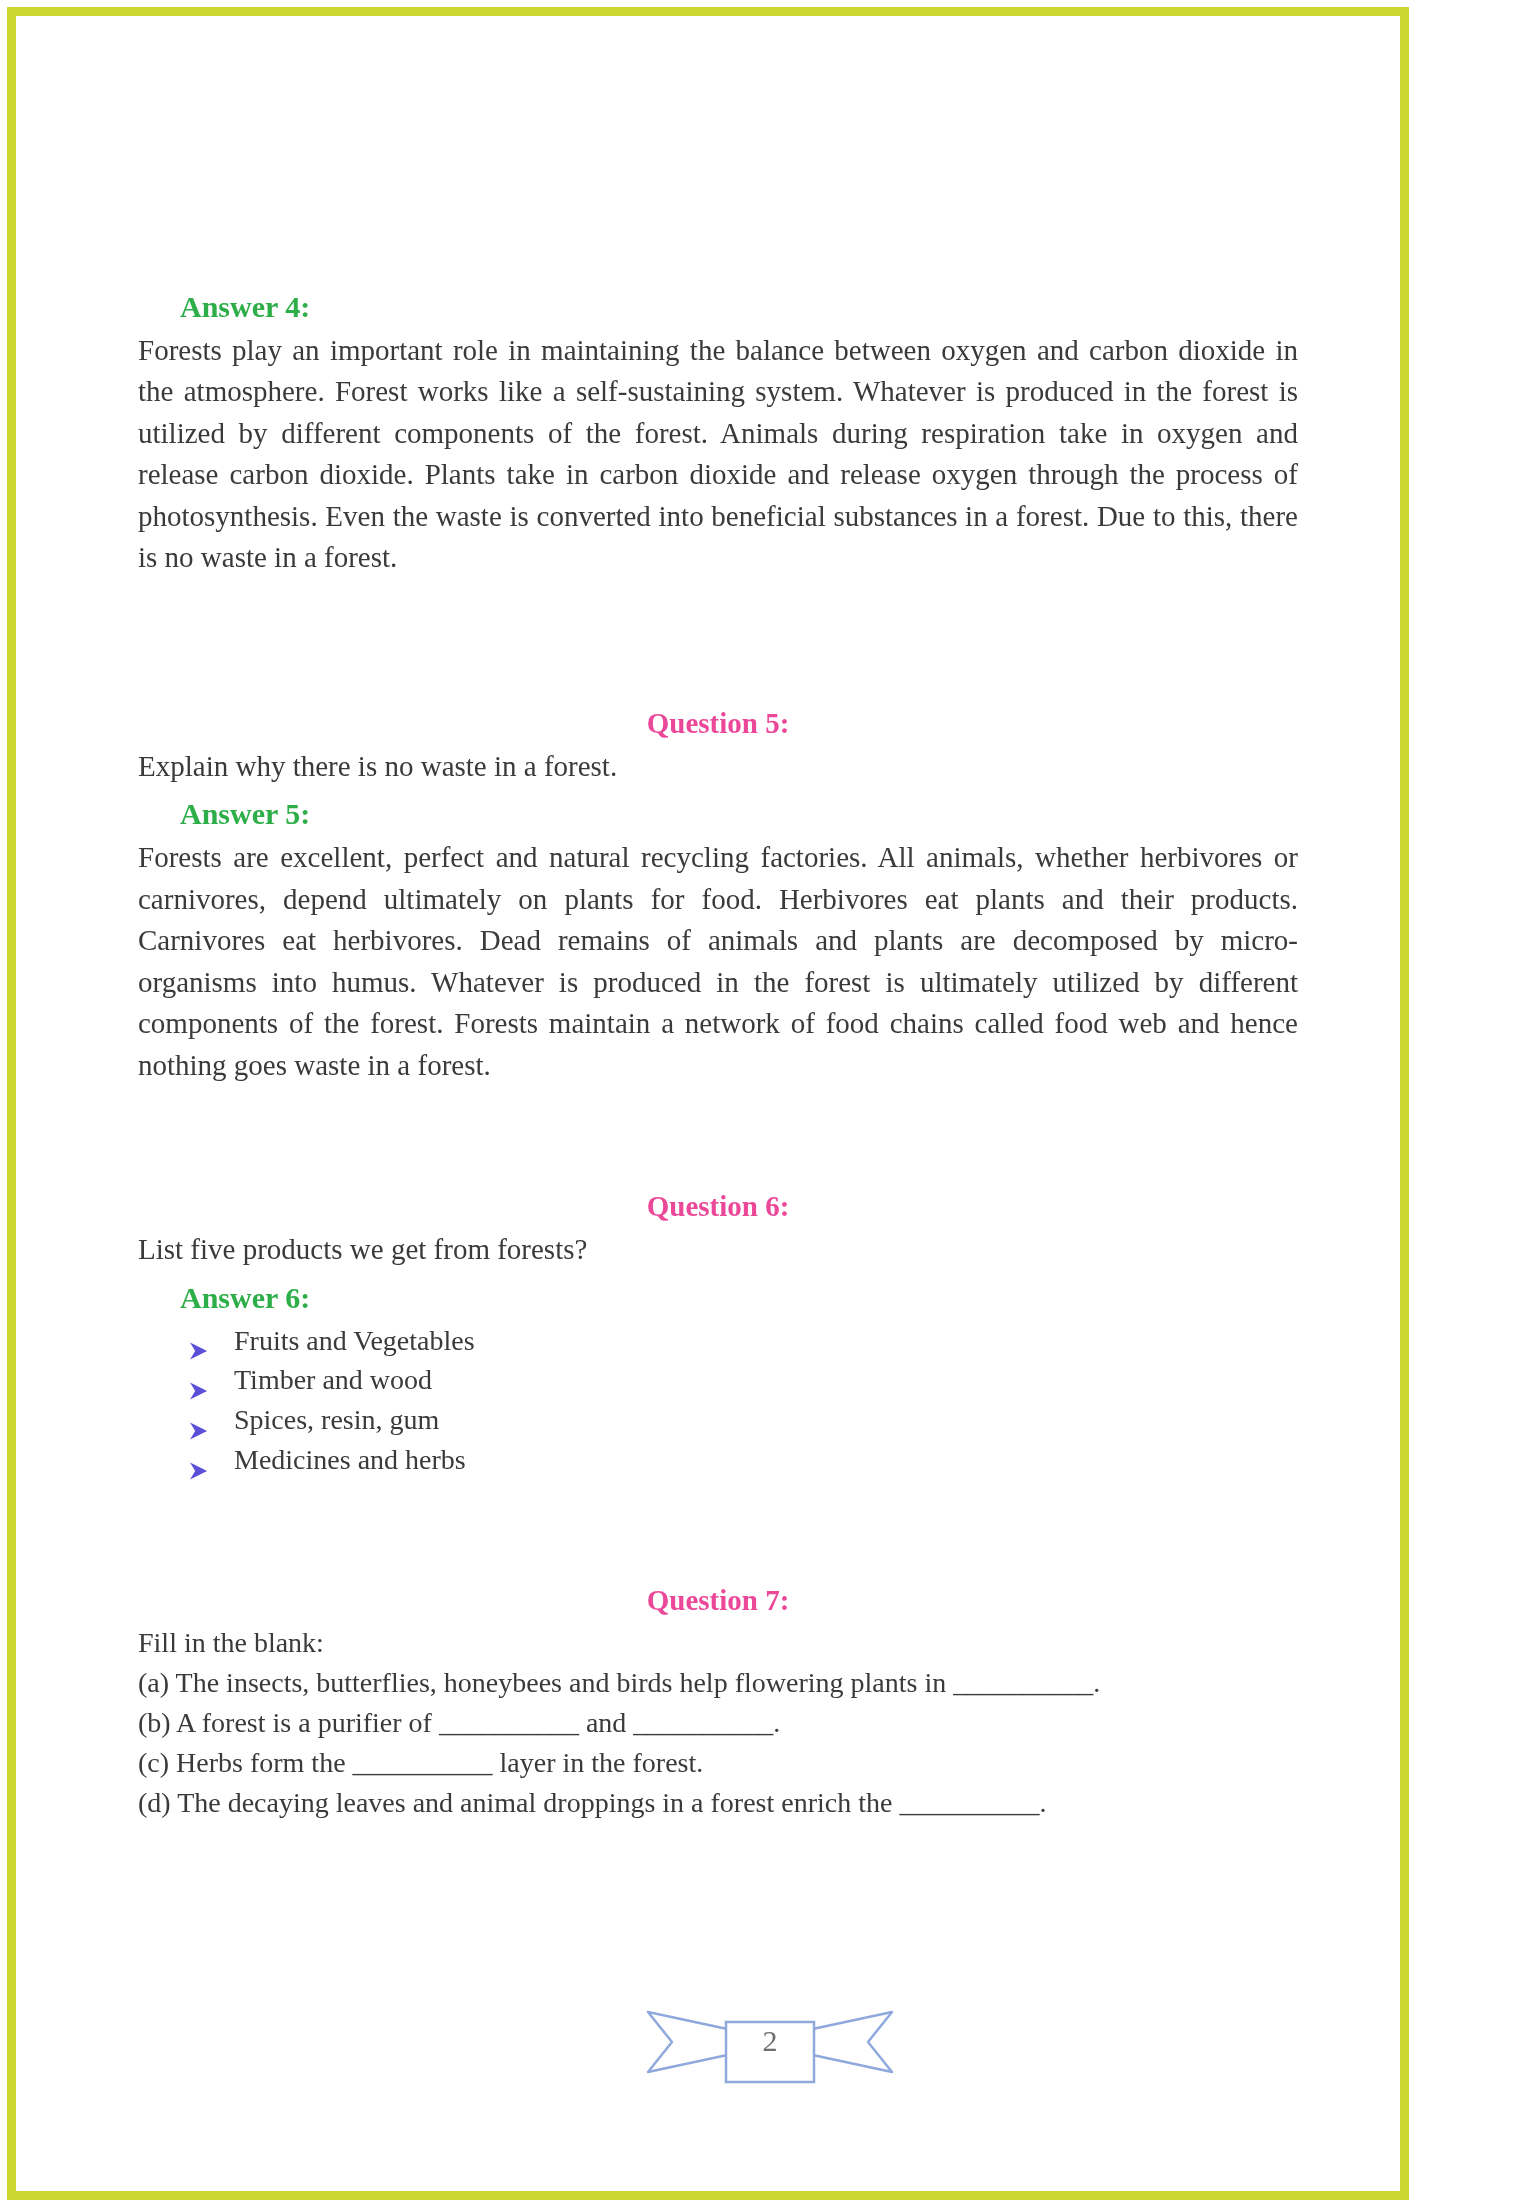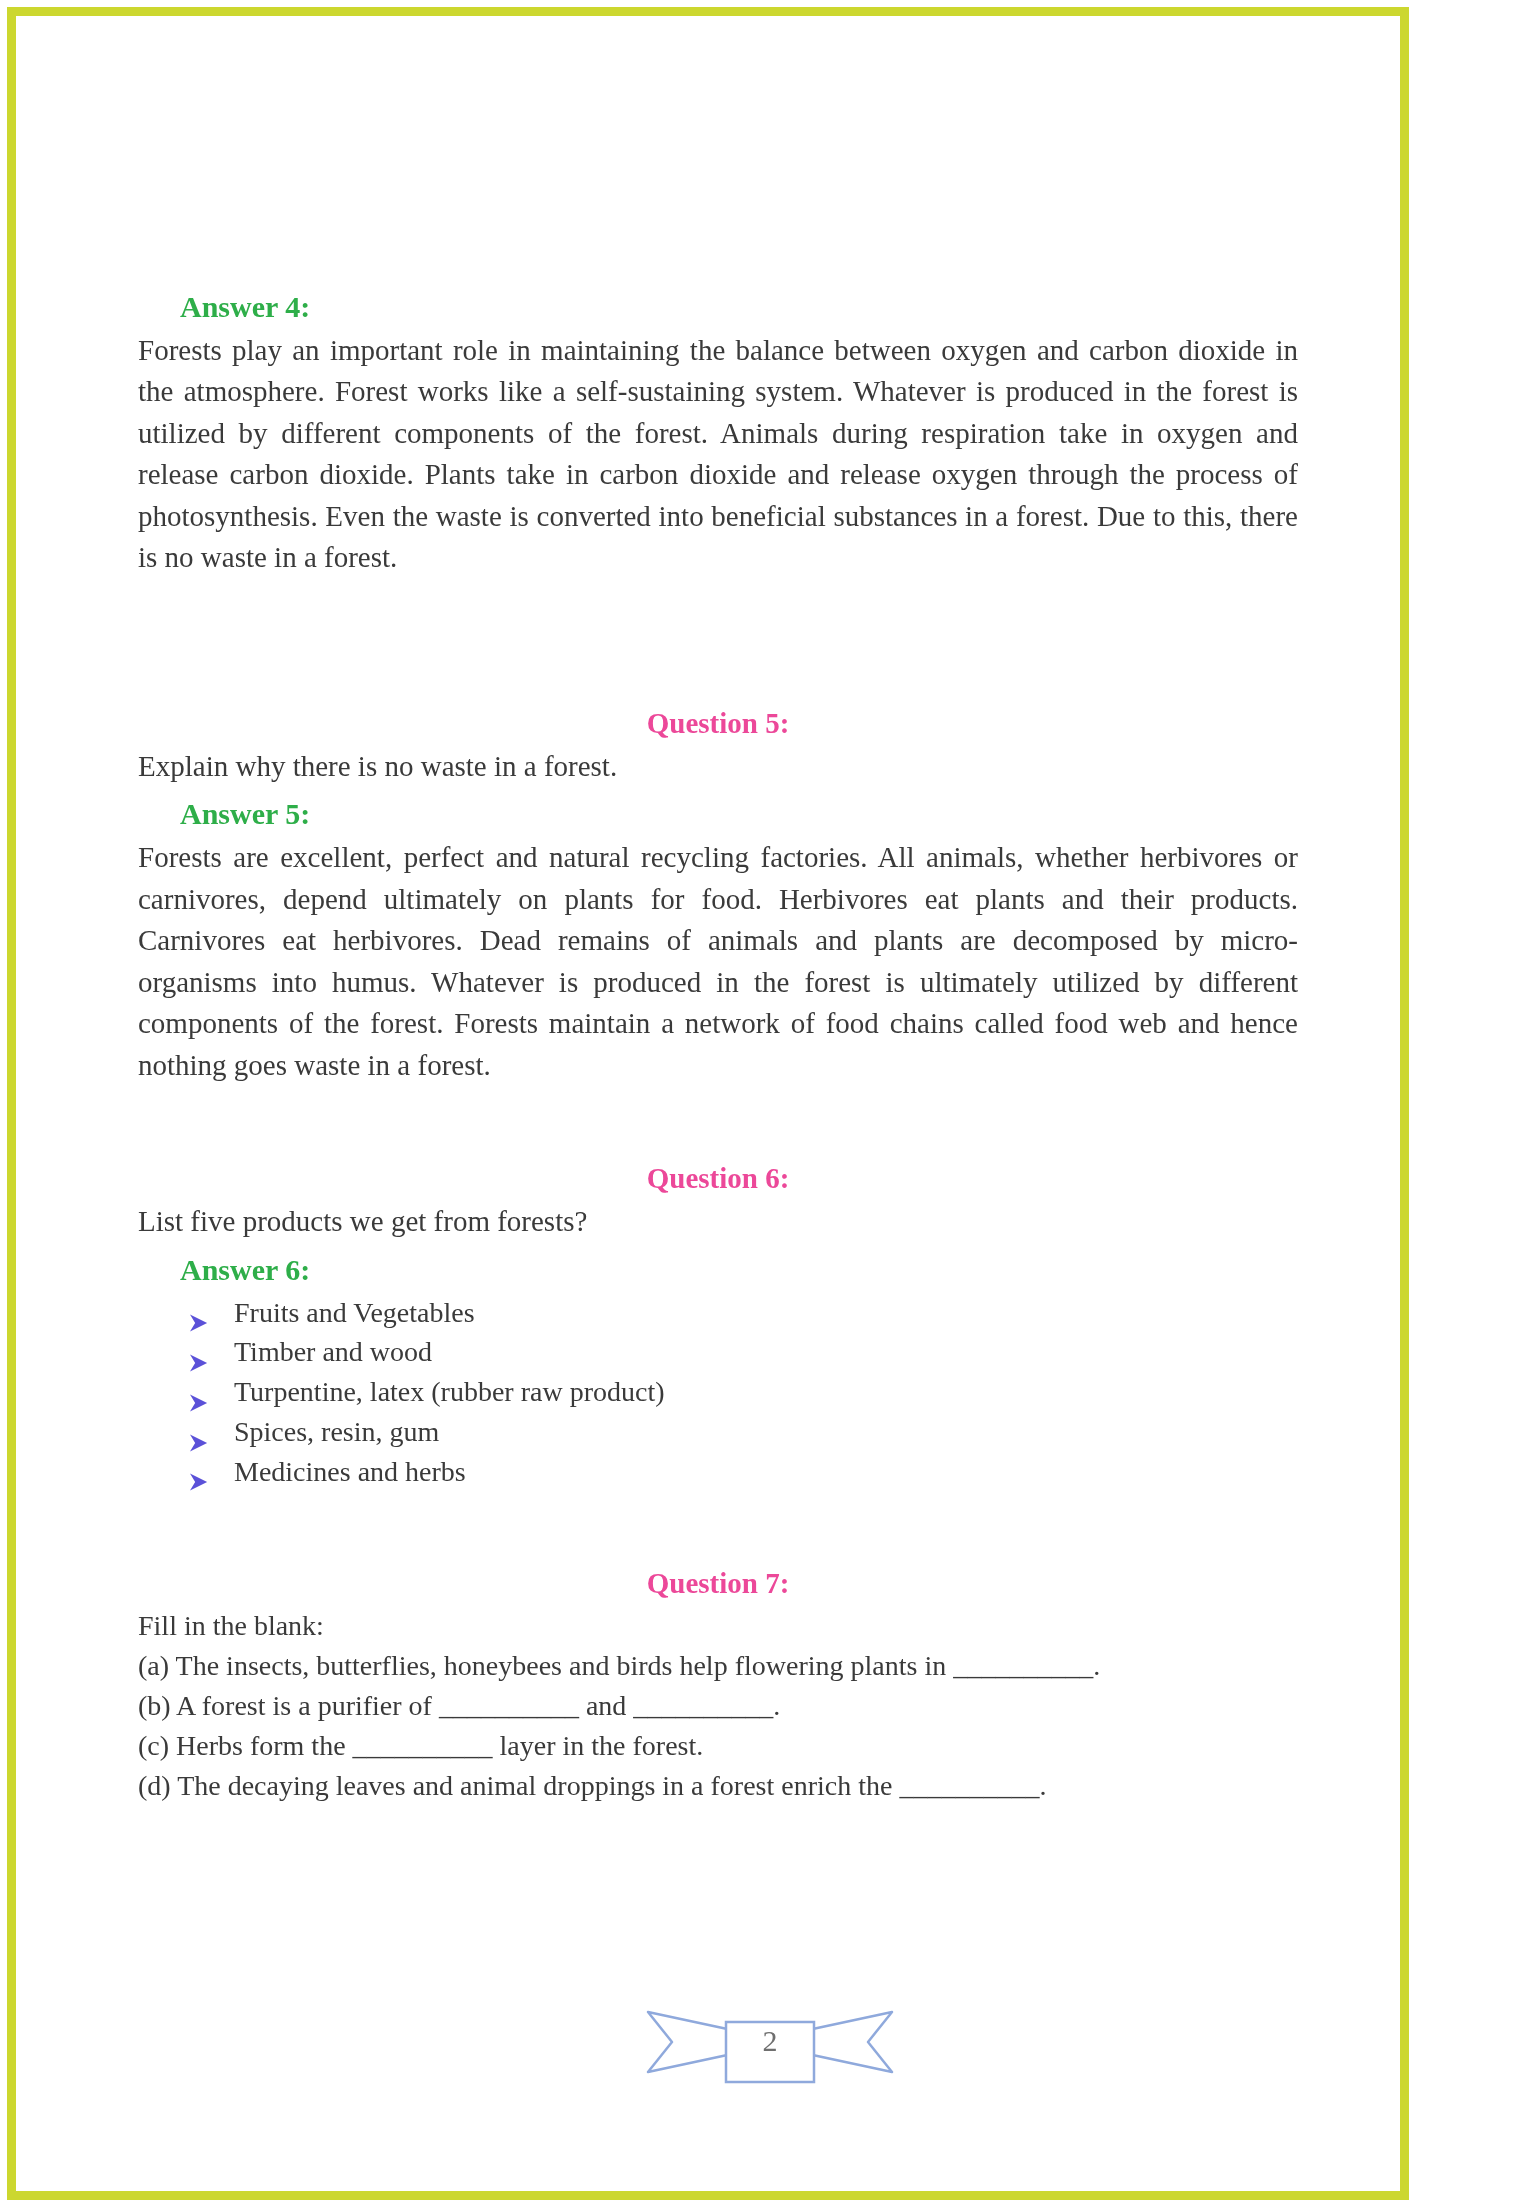--- a/index.html
+++ b/index.html
@@ -46,21 +46,21 @@
     margin: 0 0 6px 0;
     text-align: center;
   }
   .a-heading {
     font-size: 30px;
     font-weight: bold;
     color: #2eae49;
     margin: 0 0 6px 42px;
   }
   .gap-lg { margin-top: 128px; }
-  .gap-xl { margin-top: 76px; }
+  .gap-xl { margin-top: 104px; }
   .gap-sm { margin-top: 10px; }
   ul.products {
     list-style: none;
     margin: 4px 0 0 0;
     padding: 0 0 0 52px;
   }
   ul.products li {
     display: flex;
     align-items: flex-end;
     font-size: 28px;
@@ -139,26 +139,20 @@
         <li>
           <svg class="arrow" viewBox="0 0 14 14">
               <path d="M0,1 L12,7 L0,13 L3.6,7 Z" fill="#5b51d8"></path>
             </svg>
           <span>Timber and wood</span>
         </li>
         <li>
           <svg class="arrow" viewBox="0 0 14 14">
               <path d="M0,1 L12,7 L0,13 L3.6,7 Z" fill="#5b51d8"></path>
             </svg>
-          <span>Turpentine, latex (rubber raw product)</span>
-        </li>
-        <li>
-          <svg class="arrow" viewBox="0 0 14 14">
-              <path d="M0,1 L12,7 L0,13 L3.6,7 Z" fill="#5b51d8"></path>
-            </svg>
           <span>Spices, resin, gum</span>
         </li>
         <li>
           <svg class="arrow" viewBox="0 0 14 14">
               <path d="M0,1 L12,7 L0,13 L3.6,7 Z" fill="#5b51d8"></path>
             </svg>
           <span>Medicines and herbs</span>
         </li>
       </ul>
     </section>

